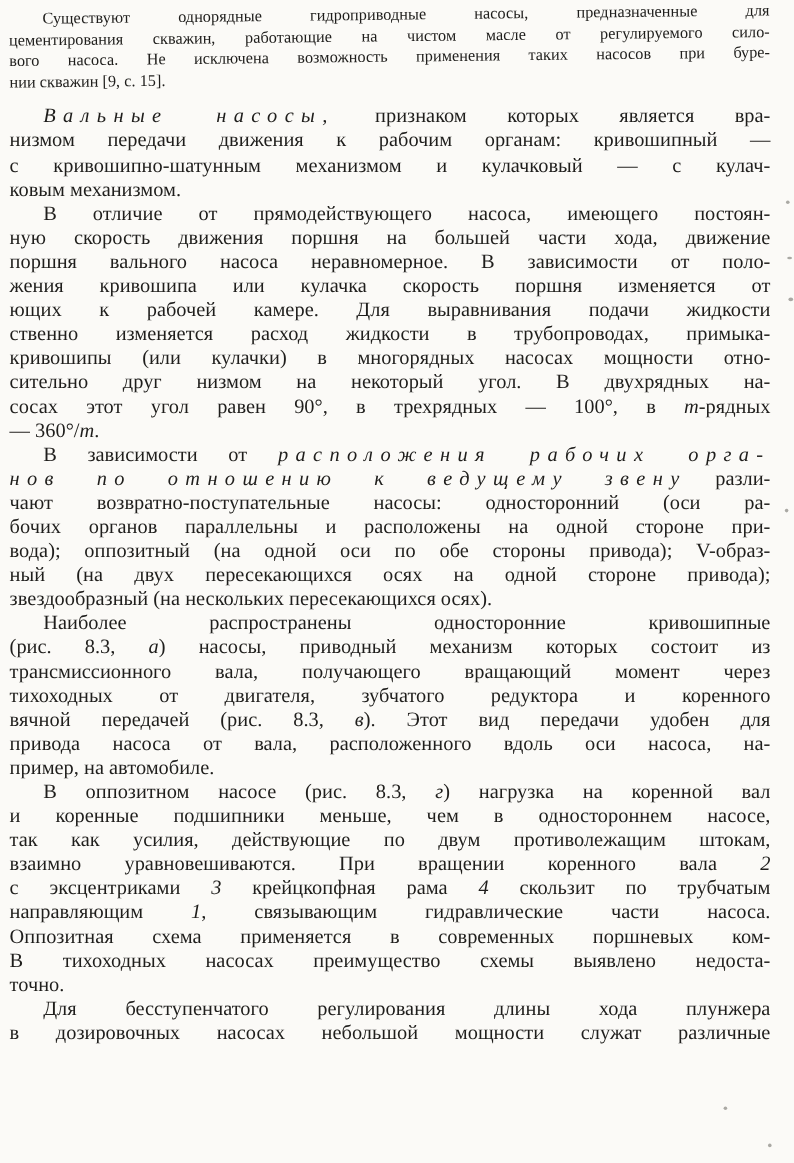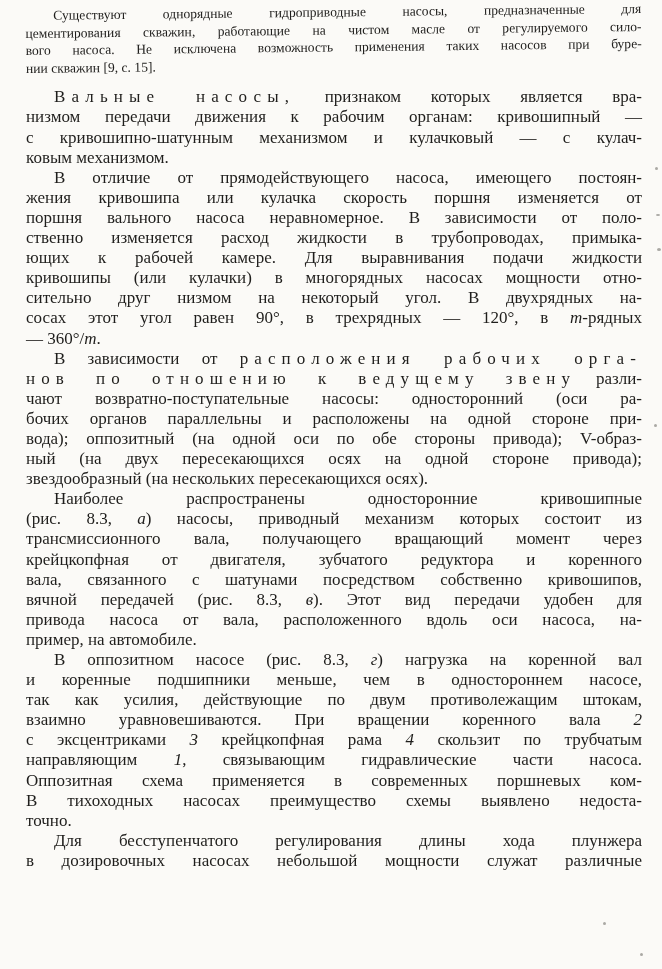--- a/index.html
+++ b/index.html
@@ -12,21 +12,21 @@
     background: #fbfaf7;
     overflow: hidden;
     font-family: "Liberation Serif", "DejaVu Serif", serif;
     color: #1f1e1c;
   }
   .page {
     position: relative;
     width: 662px;
     height: 969px;
     box-sizing: border-box;
-    padding: 7px 20px 0 26px;
+    padding: 7px 20px 0 8px;
   }
   .para {
     margin: 0;
     font-size: 17px;
     line-height: 20.1px;
     text-rendering: optimizeLegibility;
   }
   .para.small {
     font-size: 13.6px;
     line-height: 17.6px;
@@ -38,21 +38,21 @@
     text-align: justify;
     text-align-last: justify;
   }
   .line.last {
     text-align-last: left;
   }
   .line.first {
     text-indent: 28px;
   }
   .n  { }
-  .sp { letter-spacing: 0.36em; }
+  .sp { letter-spacing: 0.36em; font-style: italic; }
   .it { font-style: italic; }
   .speck {
     position: absolute;
     background: #8f8d88;
     border-radius: 50%;
     opacity: 0.75;
   }
 </style>
 </head>
 <body>
@@ -65,44 +65,44 @@
       <div class="line last"><span class="n">нии скважин [9, с. 15].</span></div>
     </div>
     <div class="para">
       <div class="line first"><span class="sp">Вальные насосы,</span><span class="n"> признаком которых является вра-</span></div>
       <div class="line"><span class="n">низмом передачи движения к рабочим органам: кривошипный —</span></div>
       <div class="line"><span class="n">с кривошипно-шатунным механизмом и кулачковый — с кулач-</span></div>
       <div class="line last"><span class="n">ковым механизмом.</span></div>
     </div>
     <div class="para">
       <div class="line first"><span class="n">В отличие от прямодействующего насоса, имеющего постоян-</span></div>
+      <div class="line"><span class="n">ную скорость движения поршня на большей части хода, движение</span></div>
+      <div class="line"><span class="n">поршня вального насоса неравномерное. В зависимости от поло-</span></div>
       <div class="line"><span class="n">жения кривошипа или кулачка скорость поршня изменяется от</span></div>
-      <div class="line"><span class="n">поршня вального насоса неравномерное. В зависимости от поло-</span></div>
+      <div class="line"><span class="n">ющих к рабочей камере. Для выравнивания подачи жидкости</span></div>
       <div class="line"><span class="n">ственно изменяется расход жидкости в трубопроводах, примыка-</span></div>
-      <div class="line"><span class="n">ющих к рабочей камере. Для выравнивания подачи жидкости</span></div>
       <div class="line"><span class="n">кривошипы (или кулачки) в многорядных насосах мощности отно-</span></div>
       <div class="line"><span class="n">сительно друг низмом на некоторый угол. В двухрядных на-</span></div>
-      <div class="line"><span class="n">сосах этот угол равен 90°, в трехрядных — 120°, в </span><span class="it">m</span><span class="n">-рядных</span></div>
+      <div class="line"><span class="n">сосах этот угол равен 90°, в трехрядных — 100°, в </span><span class="it">m</span><span class="n">-рядных</span></div>
       <div class="line last"><span class="n">— 360°/</span><span class="it">m</span><span class="n">.</span></div>
     </div>
     <div class="para">
       <div class="line first"><span class="n">В зависимости от </span><span class="sp">расположения рабочих орга-</span></div>
       <div class="line"><span class="sp">нов по отношению к ведущему звену</span><span class="n"> разли-</span></div>
       <div class="line"><span class="n">чают возвратно-поступательные насосы: односторонний (оси ра-</span></div>
       <div class="line"><span class="n">бочих органов параллельны и расположены на одной стороне при-</span></div>
       <div class="line"><span class="n">вода); оппозитный (на одной оси по обе стороны привода); V-образ-</span></div>
       <div class="line"><span class="n">ный (на двух пересекающихся осях на одной стороне привода);</span></div>
       <div class="line last"><span class="n">звездообразный (на нескольких пересекающихся осях).</span></div>
     </div>
     <div class="para">
       <div class="line first"><span class="n">Наиболее распространены односторонние кривошипные</span></div>
       <div class="line"><span class="n">(рис. 8.3, </span><span class="it">а</span><span class="n">) насосы, приводный механизм которых состоит из</span></div>
       <div class="line"><span class="n">трансмиссионного вала, получающего вращающий момент через</span></div>
-      <div class="line"><span class="n">крейцкопфная от двигателя, зубчатого редуктора и коренного</span></div>
-      <div class="line"><span class="n">вала, связанного с шатунами посредством собственно кривошипов,</span></div>
+      <div class="line"><span class="n">тихоходных от двигателя, зубчатого редуктора и коренного</span></div>
       <div class="line"><span class="n">вячной передачей (рис. 8.3, </span><span class="it">в</span><span class="n">). Этот вид передачи удобен для</span></div>
       <div class="line"><span class="n">привода насоса от вала, расположенного вдоль оси насоса, на-</span></div>
       <div class="line last"><span class="n">пример, на автомобиле.</span></div>
     </div>
     <div class="para">
       <div class="line first"><span class="n">В оппозитном насосе (рис. 8.3, </span><span class="it">г</span><span class="n">) нагрузка на коренной вал</span></div>
       <div class="line"><span class="n">и коренные подшипники меньше, чем в одностороннем насосе,</span></div>
       <div class="line"><span class="n">так как усилия, действующие по двум противолежащим штокам,</span></div>
       <div class="line"><span class="n">взаимно уравновешиваются. При вращении коренного вала </span><span class="it">2</span></div>
       <div class="line"><span class="n">с эксцентриками </span><span class="it">3</span><span class="n"> крейцкопфная рама </span><span class="it">4</span><span class="n"> скользит по трубчатым</span></div>

